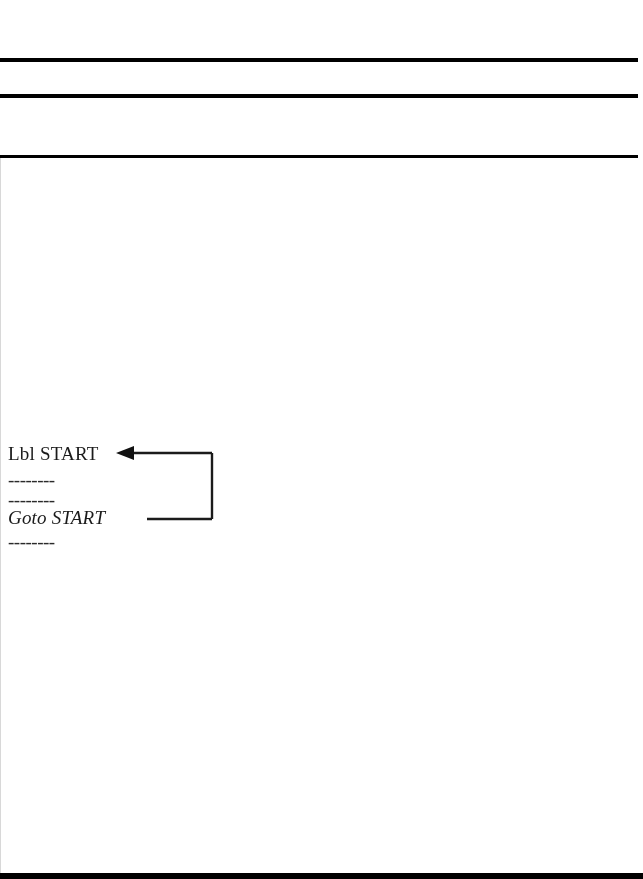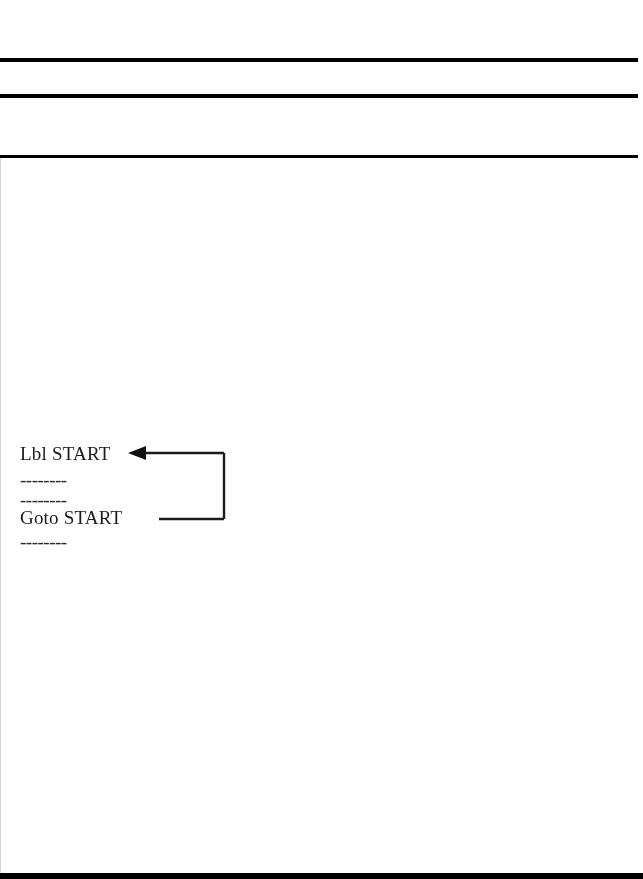--- a/index.html
+++ b/index.html
@@ -46,21 +46,21 @@
     left: 0;
     top: 873px;
     width: 643px;
     height: 6px;
     background: #000000;
   }
 
   
   #loop-figure {
     position: absolute;
-    left: 16px;
+    left: 4px;
     top: 432px;
     width: 240px;
     height: 115px;
     padding-left: 26px;
   }
   .code-line {
     position: absolute;
     left: 4px;
     font-family: "Liberation Serif", "DejaVu Serif", serif;
     font-size: 19px;
@@ -70,21 +70,21 @@
     white-space: pre;
   }
   .code-line.dashes {
     font-size: 19px;
     letter-spacing: -0.5px;
     color: #2a2a2a;
   }
   #line-lbl   { top: 12px; }
   #line-dash1 { top: 38px; }
   #line-dash2 { top: 58px; }
-  #line-goto  { top: 76px; }
+  #line-goto  { top: 76px; font-style: italic; }
   #line-dash3 { top: 100px; }
 
   #loop-arrow-svg {
     position: absolute;
     left: 0;
     top: 0;
     width: 240px;
     height: 115px;
     overflow: visible;
   }

